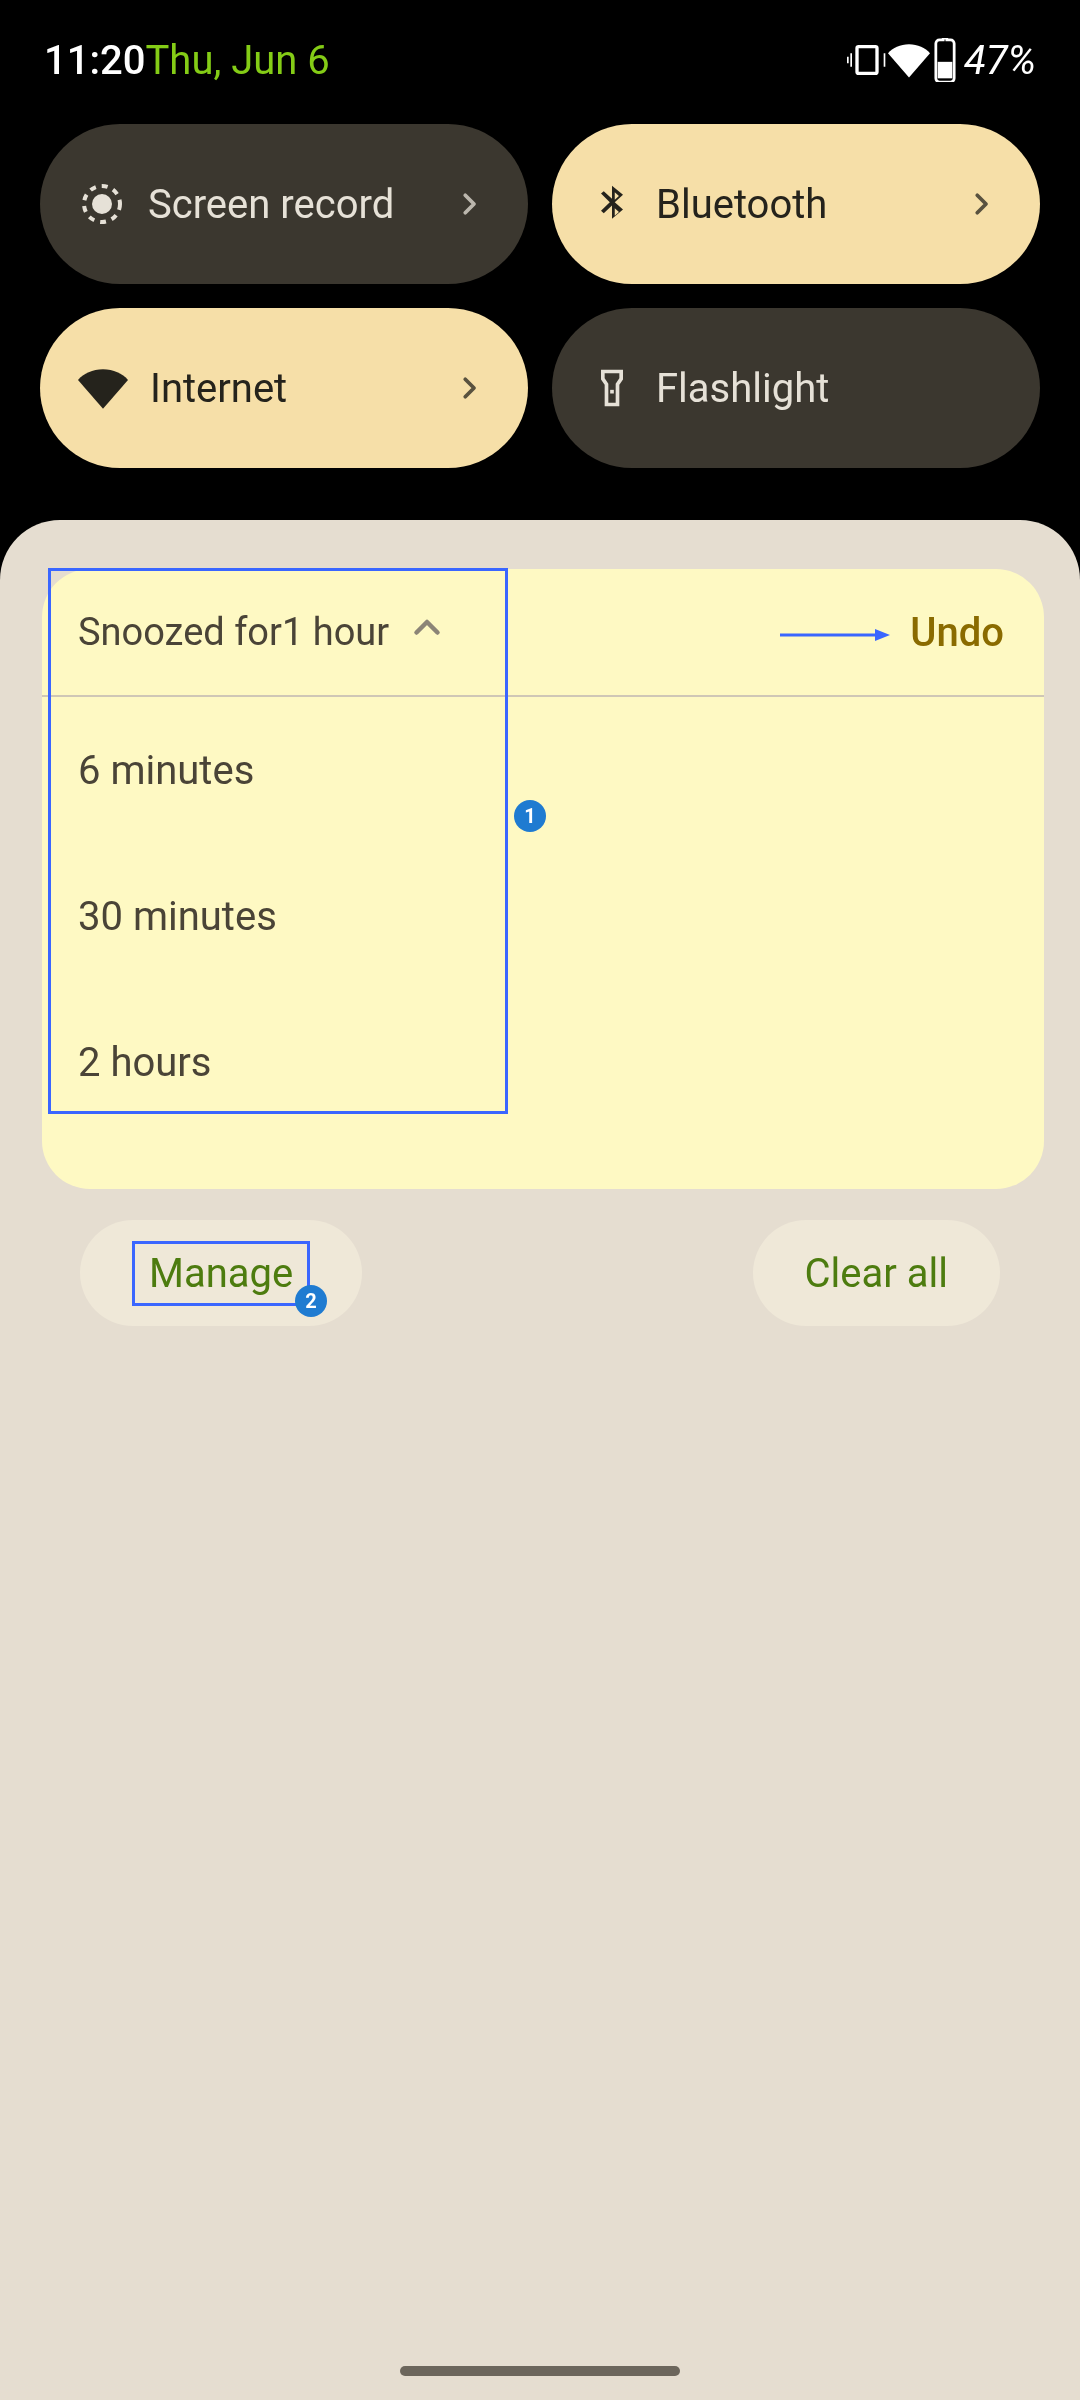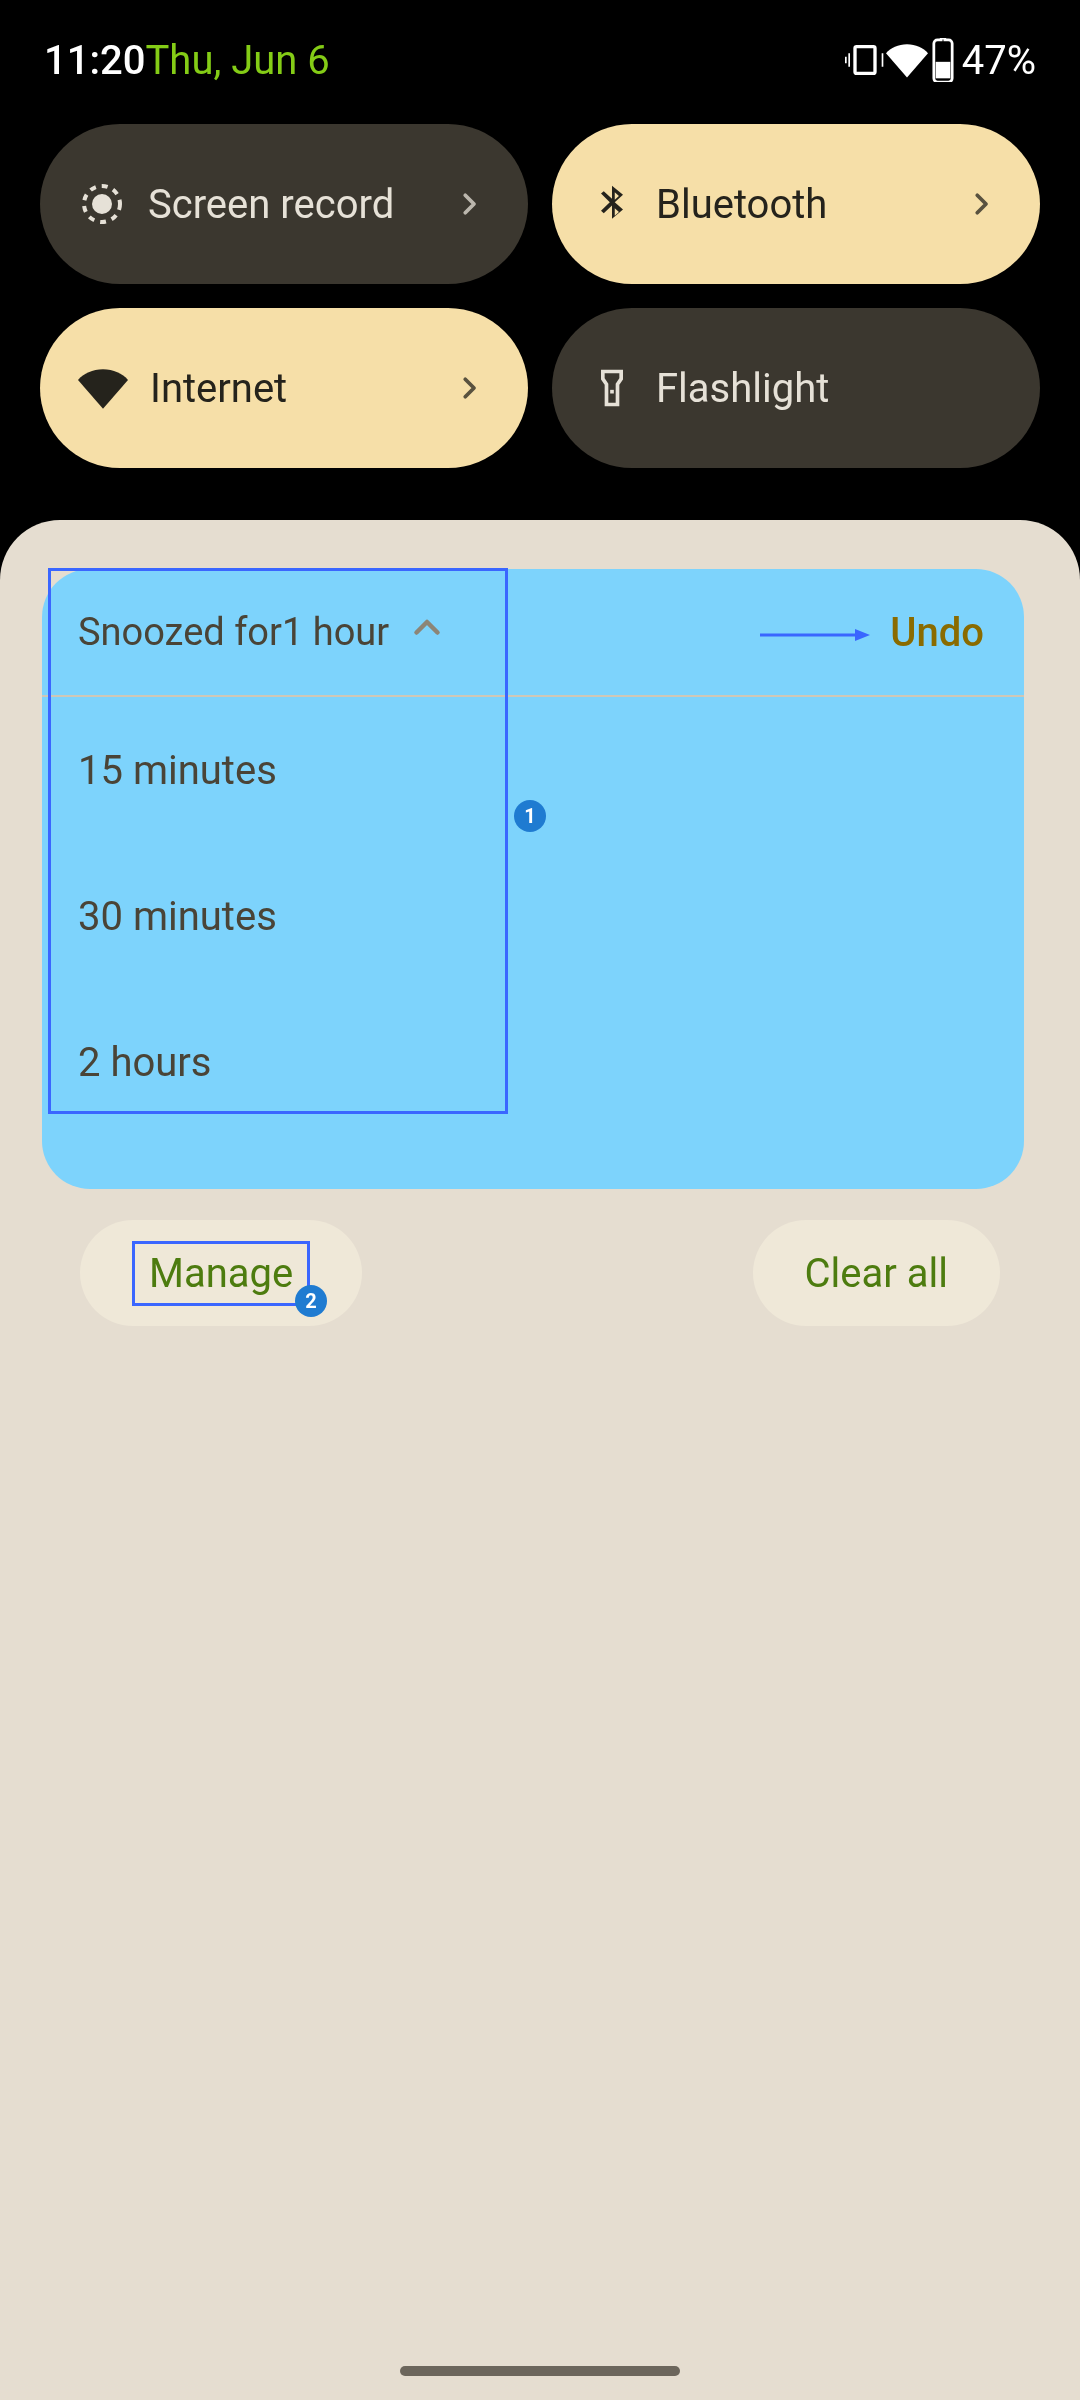--- a/index.html
+++ b/index.html
@@ -12,21 +12,21 @@
     display: flex;
     align-items: center;
     padding: 0 44px;
     color: #fff;
     font-size: 40px;
     justify-content: space-between;
   }
   .status-left { display: flex; align-items: baseline; }
   .status-time { font-weight: 500; }
   .status-date { font-weight: 400; color: #84cc16; }
-  .status-right { display: flex; align-items: center; gap: 1px; }
+  .status-right { display: flex; align-items: center; gap: 1px; font-style: italic; }
   .status-right svg { display: block; }
   .battery-pct { font-size: 40px; color: #fff; margin-left: 4px; }
 
   
   .qs { padding: 4px 40px 60px 40px; display: grid; grid-template-columns: 1fr 1fr; gap: 24px; }
   .tile {
     height: 160px;
     border-radius: 80px;
     display: flex;
     align-items: center;
@@ -43,22 +43,22 @@
   
   .shade {
     position: absolute;
     top: 520px; left: 0; right: 0; bottom: 0;
     background: #e5ddd0;
     border-top-left-radius: 60px;
     border-top-right-radius: 60px;
   }
   .notif-card {
     position: absolute;
-    top: 49px; left: 42px; right: 56px;
-    background: #7dd3fc;
+    top: 49px; left: 42px; right: 36px;
+    background: #fef9c3;
     border-radius: 48px;
     height: 620px;
     overflow: visible;
   }
   .snooze-header {
     display: flex;
     align-items: center;
     height: 128px;
     padding: 0 40px 0 36px;
     border-bottom: 2px solid #cfc7b6;
@@ -225,21 +225,21 @@
       </span>
       <span class="spacer"></span>
       <span class="undo-arrow">
         <svg width="110" height="20" viewBox="0 0 110 20">
             <line x1="0" y1="10" x2="95" y2="10" stroke="#3a66ff" stroke-width="3"></line>
             <polygon points="95,4 110,10 95,16" fill="#3a66ff"></polygon>
           </svg>
       </span>
       <span class="undo">Undo</span>
     </div>
-    <div class="snooze-option">15 minutes</div>
+    <div class="snooze-option">6 minutes</div>
     <div class="snooze-option">30 minutes</div>
     <div class="snooze-option">2 hours</div>
   </div>
 
   <div class="highlight-box hl1"></div>
   <div class="badge b1">1</div>
 
   <div class="footer-buttons">
     <div class="pill">
       <span class="manage-inner">Manage</span>

